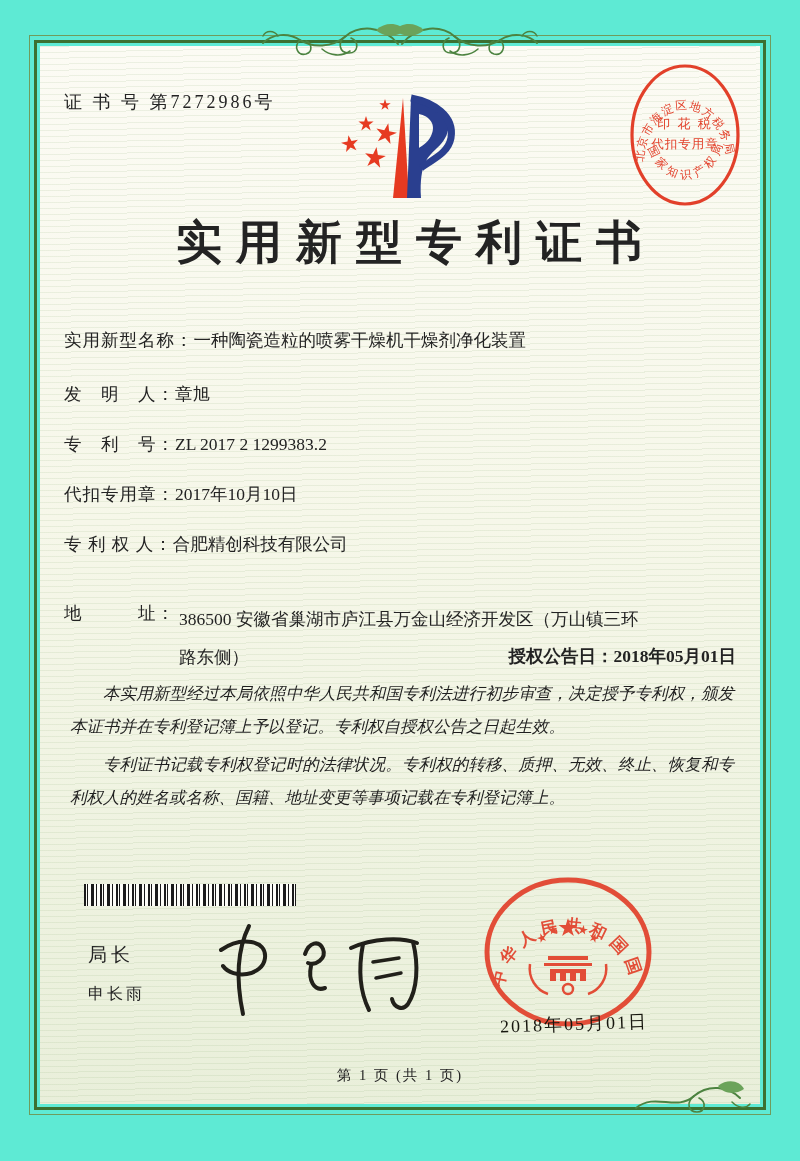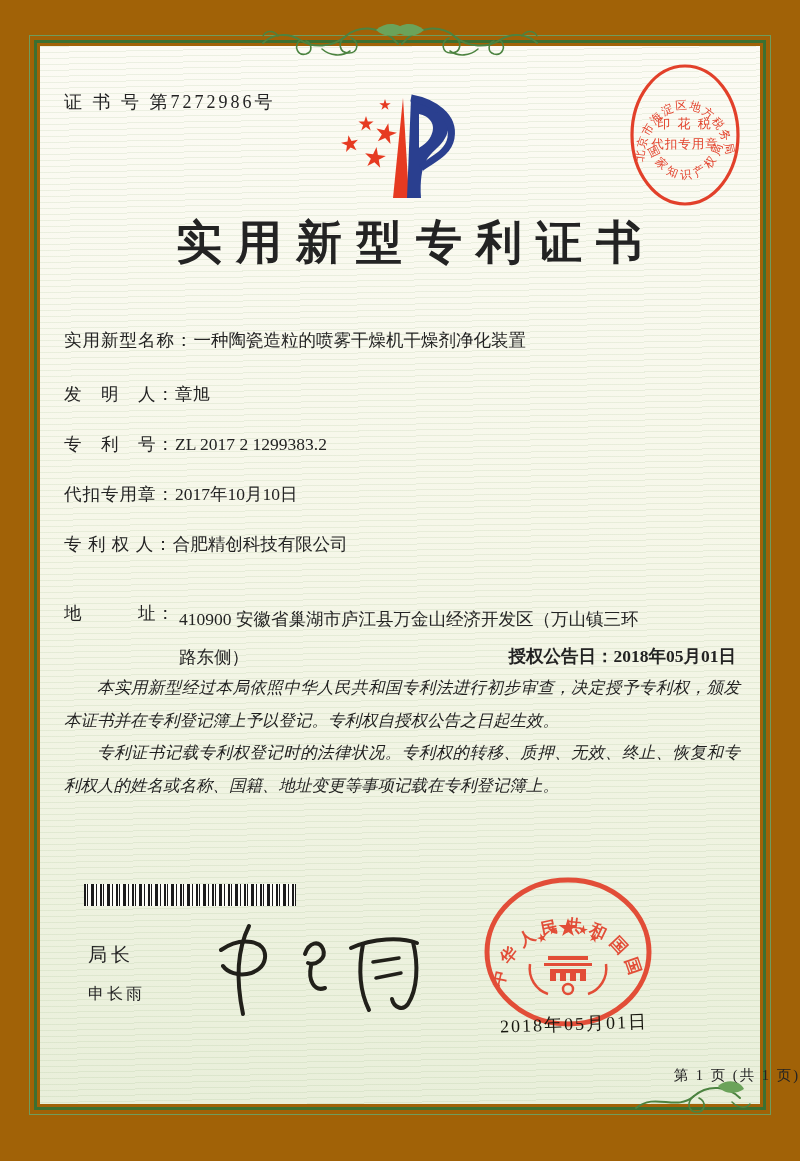--- a/index.html
+++ b/index.html
@@ -1,18 +1,18 @@
 <!DOCTYPE html>
 <html><head>
 <meta charset="utf-8">
 <style>
   html,body{margin:0;padding:0;}
   .page{
     position:relative; width:800px; height:1161px; overflow:hidden;
-    background:#a16207;
+    background:#5eead4;
     font-family:"Liberation Serif","DejaVu Serif",serif;
     color:#232323;
   }
   
   .frame-outer{
     position:absolute; left:29px; top:35px; width:740px; height:1078px;
     border:1.5px solid #6f9c5c;
   }
   .frame-inner{
     position:absolute; left:4px; top:4px; right:4px; bottom:4px;
@@ -31,36 +31,36 @@
     font-size:46px; font-weight:700; letter-spacing:14px; text-indent:14px;
   }
   .field-row{position:absolute; left:64px; font-size:17.5px; white-space:nowrap;}
   .field-row .lbl{letter-spacing:1px;}
   .addr-row{position:absolute; left:64px; font-size:17.5px; display:flex; align-items:flex-start;margin-top:19px;}
   .addr-row .lbl{white-space:nowrap; letter-spacing:1px;}
   .addr-row .val{width:470px; line-height:2.15; margin-left:4px;}
   .grant-row{position:absolute; left:64px; top:644px; width:672px; font-size:17.5px; display:flex; justify-content:flex-end; white-space:nowrap;font-weight:bold;}
   .paras{position:absolute; left:64px; top:672px; width:676px;
     font-size:16.5px; line-height:1.98; font-style:italic; color:#1f1f1f;}
-  .paras p{margin:0; text-indent:2em; text-align:justify;}
+  .paras p{margin:6px; text-indent:2em; text-align:justify;}
   
   .barcode{
     position:absolute; left:84px; top:884px; width:212px; height:22px;
     background:repeating-linear-gradient(90deg,
       #1a1a1a 0 2px, #fdfdf8 2px 3px,
       #1a1a1a 3px 4px, #fdfdf8 4px 7px,
       #1a1a1a 7px 10px, #fdfdf8 10px 12px,
       #1a1a1a 12px 13px, #fdfdf8 13px 16px);
   }
   .director-label{position:absolute; left:88px; top:942px; font-size:19px; letter-spacing:4px;}
   .director-name{position:absolute; left:88px; top:984px; font-size:16px; letter-spacing:3px;}
   .signature{position:absolute; left:205px; top:912px;}
   .seal{position:absolute; left:478px; top:872px;}
   .seal-date{position:absolute; left:500px; top:1012px; font-size:18px; letter-spacing:2px; transform:rotate(-2deg); color:#17170f; z-index:5;}
-  .footer{position:absolute; left:0; top:1066px; width:100%; text-align:right; font-size:14.5px; letter-spacing:2px;}
+  .footer{position:absolute; left:0; top:1066px; width:100%; text-align:center; font-size:14.5px; letter-spacing:2px;}
   .tax-stamp{position:absolute; left:626px; top:60px;}
   .logo{position:absolute; left:333px; top:92px;}
   .ornament-top{position:absolute; left:258px; top:16px;}
   .ornament-bottom{position:absolute; left:632px; top:1072px;}
   svg text{font-family:"Liberation Serif","DejaVu Serif",serif;}
 </style>
 </head>
 <body>
 
 <div class="page">
@@ -141,21 +141,21 @@
   </div>
   <div class="field-row" style="top:482px">
     <span class="lbl">代扣专用章：</span><span class="val">2017年10月10日</span>
   </div>
   <div class="field-row" style="top:532px">
     <span class="lbl">专 利 权 人：</span><span class="val">合肥精创科技有限公司</span>
   </div>
 
   <div class="addr-row" style="top:582px">
     <span class="lbl">地　　　址：</span>
-    <span class="val">410900 安徽省巢湖市庐江县万金山经济开发区（万山镇三环路东侧）</span>
+    <span class="val">386500 安徽省巢湖市庐江县万金山经济开发区（万山镇三环路东侧）</span>
   </div>
 
   <div class="grant-row">
     <span><span>授权公告日：</span><span>2018年05月01日</span></span>
   </div>
 
   <div class="paras">
     <p>本实用新型经过本局依照中华人民共和国专利法进行初步审查，决定授予专利权，颁发本证书并在专利登记簿上予以登记。专利权自授权公告之日起生效。</p>
     <p>专利证书记载专利权登记时的法律状况。专利权的转移、质押、无效、终止、恢复和专利权人的姓名或名称、国籍、地址变更等事项记载在专利登记簿上。</p>
   </div>

